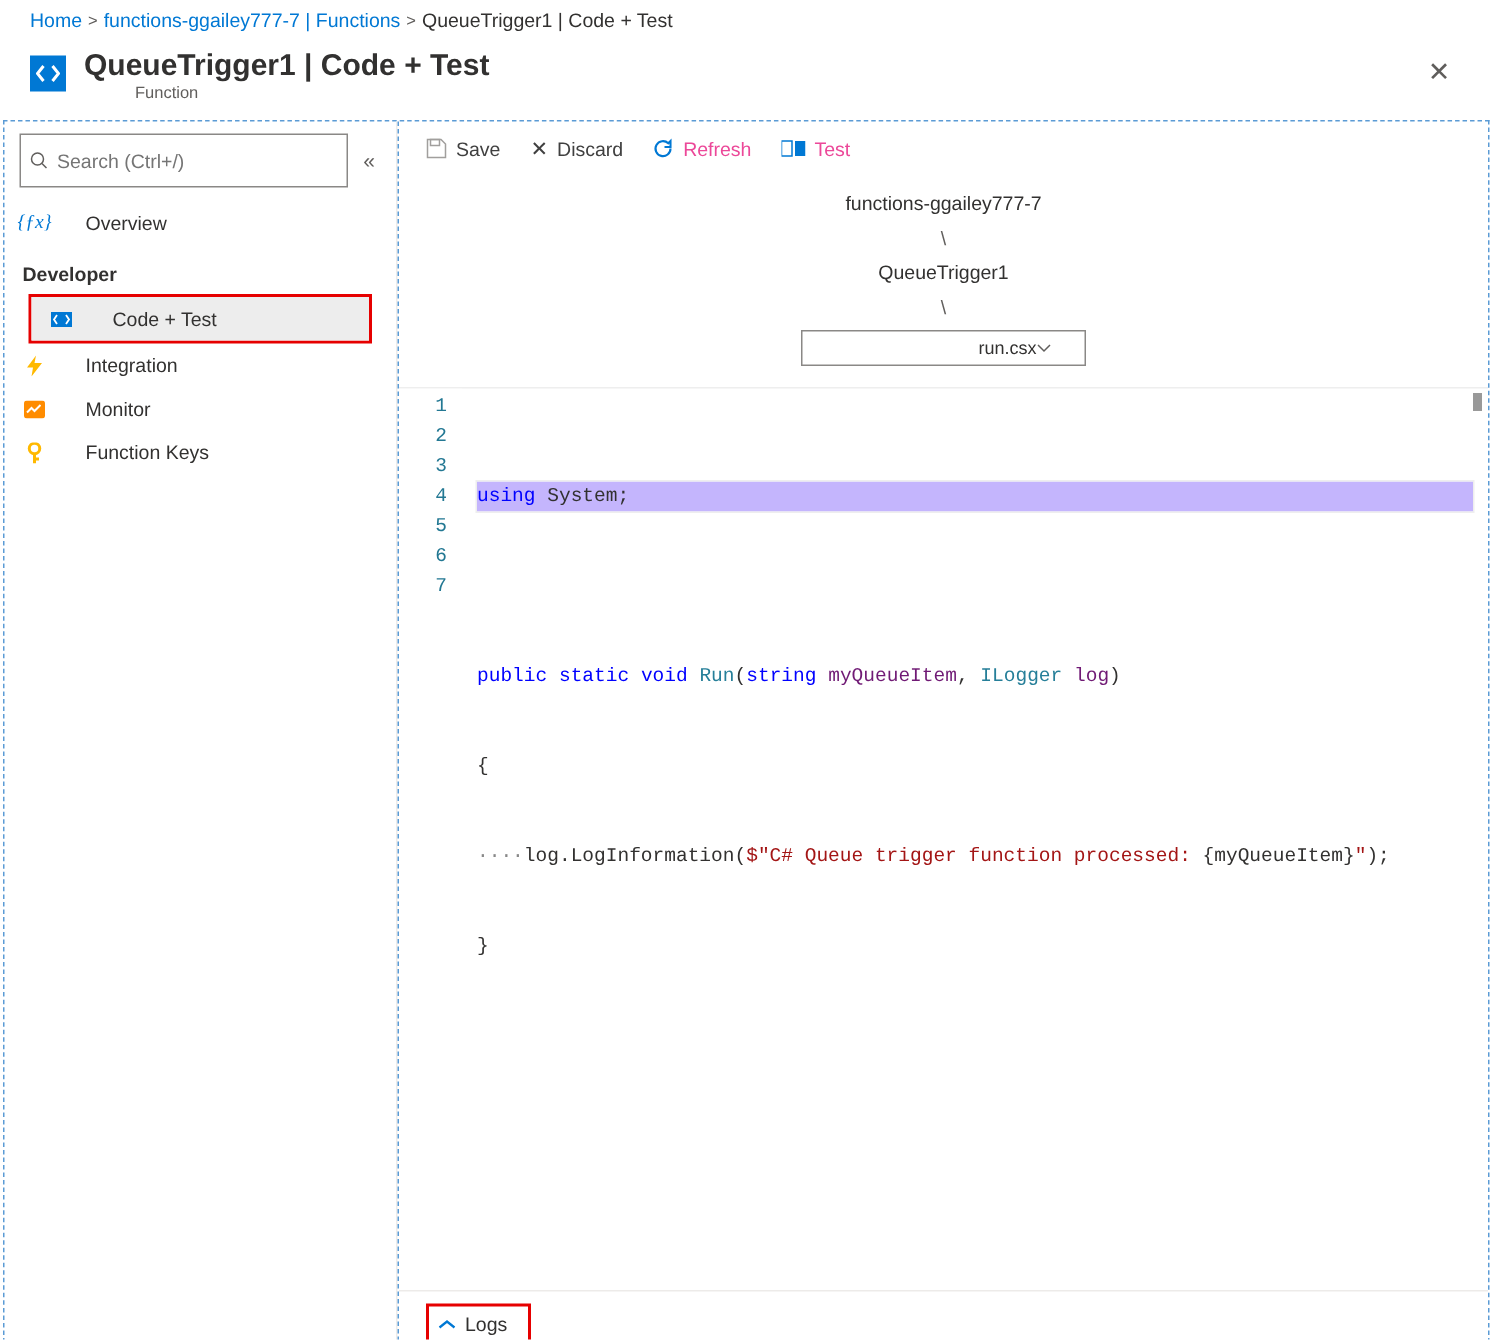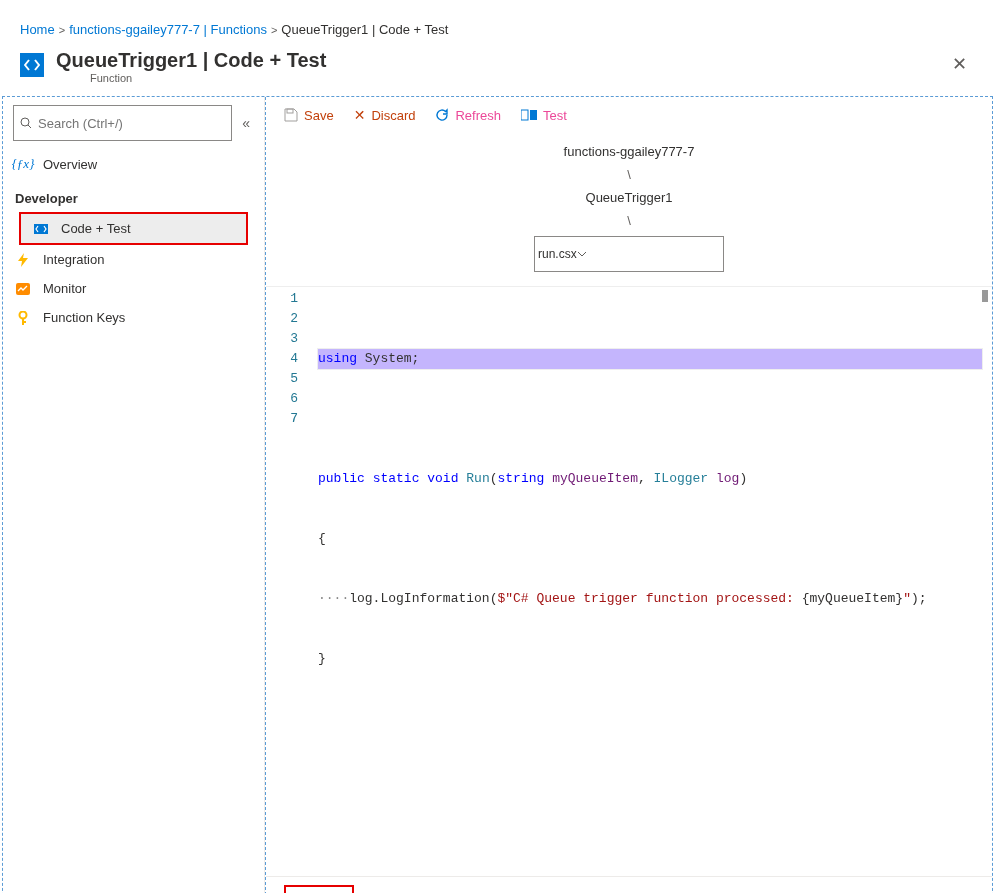--- a/index.html
+++ b/index.html
@@ -6,21 +6,21 @@
     body {
       font-family: "Segoe UI", -apple-system, sans-serif;
       font-size: 13px;
       color: #323130;
       background: #fff;
       width: 995px;
       height: 893px;
       overflow: hidden;
     }
     .breadcrumb {
-      padding: 22px 20px 8px 20px;
+      padding: 6px 20px 8px 20px;
       font-size: 13px;
       color: #0078d4;
       display: flex;
       align-items: center;
       gap: 4px;
     }
     .breadcrumb a { color: #0078d4; text-decoration: none; cursor: pointer; }
     .breadcrumb .sep { color: #605e5c; font-size: 11px; }
     .breadcrumb .current { color: #323130; }
     .header {
@@ -83,21 +83,21 @@
       cursor: text;
     }
     .search-box .mag { color: #605e5c; font-size: 13px; }
     .search-box input {
       border: none; outline: none; width: 100%;
       font-size: 13px; color: #605e5c;
     }
     .collapse-caret { color: #605e5c; cursor: pointer; font-size: 14px; padding: 2px 4px; }
     .nav-item {
       display: flex; align-items: center;
-      padding: 7px 12px; gap: 12px;
+      padding: 7px 12px; gap: 26px;
       cursor: pointer;
       font-size: 13px;
     }
     .nav-item.active { background: #ededed; }
     .nav-item .icon { width: 16px; display: inline-flex; justify-content: center; }
     .section-hdr {
       padding: 12px 12px 6px 12px;
       font-weight: 700;
       font-size: 13px;
     }
@@ -114,35 +114,35 @@
     .toolbar {
       display: flex; align-items: center;
       padding: 10px 18px; gap: 20px;
       color: #605e5c;
       border-bottom: 1px solid #fff;
     }
     .tb-btn {
       display: flex; align-items: center; gap: 6px;
       cursor: pointer; font-size: 13px;
     }
-    .tb-btn.disabled { color: #c2410c; cursor: default; }
+    .tb-btn.disabled { color: #404040; cursor: default; }
     .tb-btn.link { color: #ec4899; }
     .tb-btn .ic { font-size: 14px; }
     .path-row {
       display: flex; align-items: center;
       padding: 10px 18px 14px 18px; gap: 8px;
       font-size: 13px; color: #323130; flex-direction: column;
     }
     .path-sep { color: #605e5c; }
     .file-select {
       border: 1px solid #8a8886;
-      padding: 2px 3px;
+      padding: 2px 22px;
       min-width: 190px;
-      height: 36px;
-      display: flex; align-items: center; justify-content: flex-start;
+      height: 24px;
+      display: flex; align-items: center; justify-content: flex-end;
       font-size: 12px;
       cursor: pointer;
     }
     .editor {
       flex: 1; display: flex;
       border-top: 1px solid #eee;
       font-family: Consolas, "Courier New", monospace;
       font-size: 13px;
       line-height: 20px;
       overflow: hidden;

